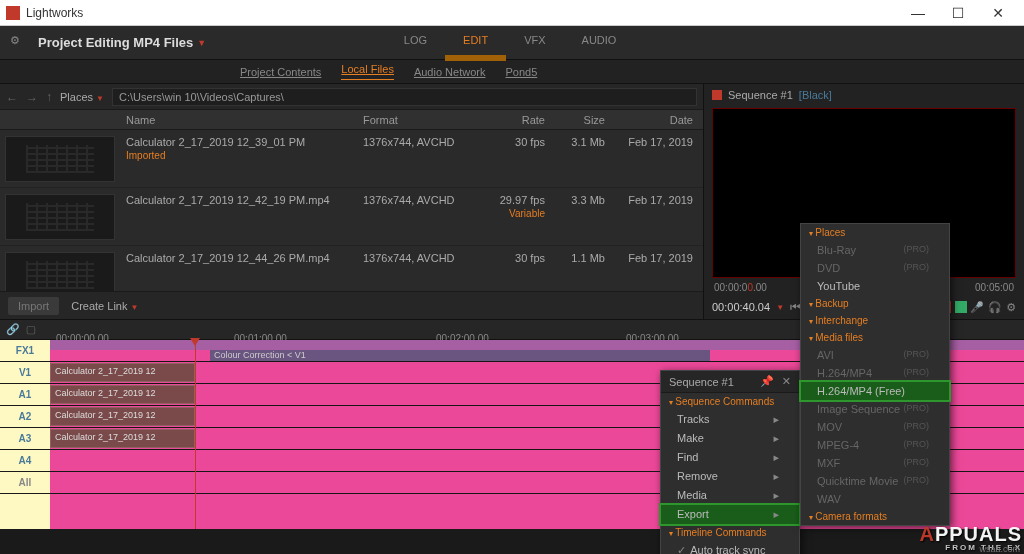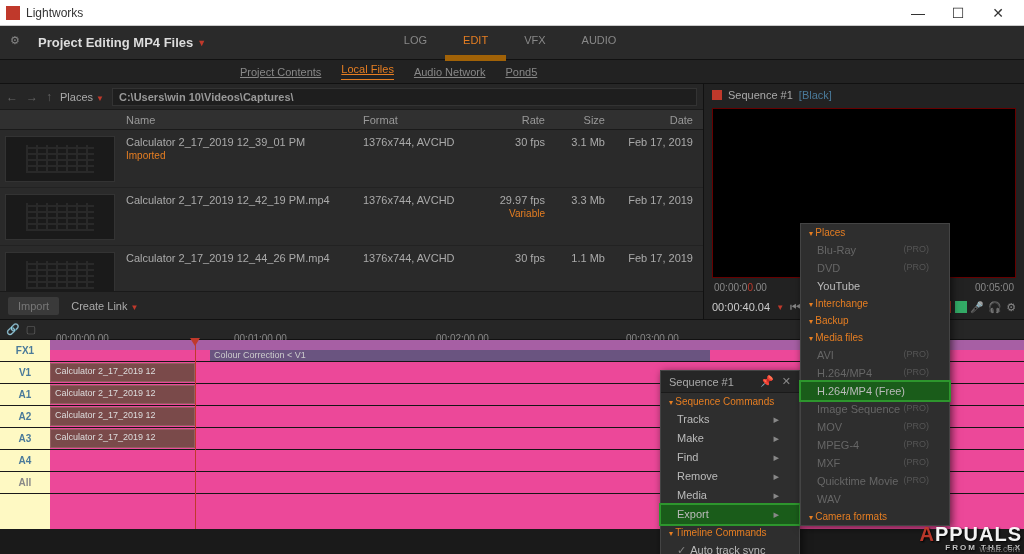--- a/index.html
+++ b/index.html
@@ -25,21 +25,21 @@
 .contenttabs { background: #222; height: 24px; display: flex; align-items: center; padding-left: 240px; gap: 20px; border-bottom: 1px solid #111; }
 .contenttabs .ctab { color: #888; cursor: pointer; font-size: 11px; text-decoration: underline; }
 .contenttabs .ctab.active { color: #e67e22; border-bottom: 1px solid #e67e22; padding-bottom: 4px; }
 
 
 .main { display: flex; height: 235px; }
 .browser { flex: 1; background: #2a2a2a; display: flex; flex-direction: column; border-right: 1px solid #111; }
 .navbar { height: 26px; display: flex; align-items: center; padding: 0 6px; gap: 8px; background: #262626; border-bottom: 1px solid #1a1a1a; }
 .navbar .arrow { color: #666; cursor: pointer; font-size: 12px; }
 .navbar .places { color: #aaa; }
-.navbar .path { background: #1e1e1e; color: #999; padding: 2px 6px; flex: 1; border: 1px solid #333; font-weight: bold; }
+.navbar .path { background: #1e1e1e; color: #999; padding: 2px 6px; flex: 1; border: 1px solid #333; }
 
 .filehead { display: flex; background: #303030; height: 20px; align-items: center; font-size: 11px; color: #999; border-bottom: 1px solid #1a1a1a; }
 .col-thumb { width: 120px; }
 .col-name { flex: 1; padding-left: 6px; }
 .col-format { width: 120px; }
 .col-rate { width: 70px; text-align: right; padding-right: 8px; }
 .col-size { width: 60px; text-align: right; padding-right: 8px; }
 .col-date { width: 90px; text-align: right; padding-right: 10px; }
 
 .filerow { display: flex; height: 58px; border-bottom: 1px solid #222; align-items: flex-start; padding-top: 6px; }
@@ -292,22 +292,22 @@
 
 </div>
 
 <div class="menu menu2">
   <div class="msec">Places</div>
   <div id="m2targets">
       <div class="mitem dis">Blu-Ray<span class="pro">(PRO)</span></div>
       <div class="mitem dis">DVD<span class="pro">(PRO)</span></div>
       <div class="mitem">YouTube</div>
     </div>
+  <div class="msec">Backup</div>
   <div class="msec">Interchange</div>
-  <div class="msec">Backup</div>
   <div class="msec">Media files</div>
   <div id="m2media">
       <div class="mitem dis">AVI<span class="pro">(PRO)</span></div>
       <div class="mitem dis">H.264/MP4<span class="pro">(PRO)</span></div>
       <div class="mitem hl">H.264/MP4 (Free)</div>
       <div class="mitem dis">Image Sequence<span class="pro">(PRO)</span></div>
       <div class="mitem dis">MOV<span class="pro">(PRO)</span></div>
       <div class="mitem dis">MPEG-4<span class="pro">(PRO)</span></div>
       <div class="mitem dis">MXF<span class="pro">(PRO)</span></div>
       <div class="mitem dis">Quicktime Movie<span class="pro">(PRO)</span></div>

